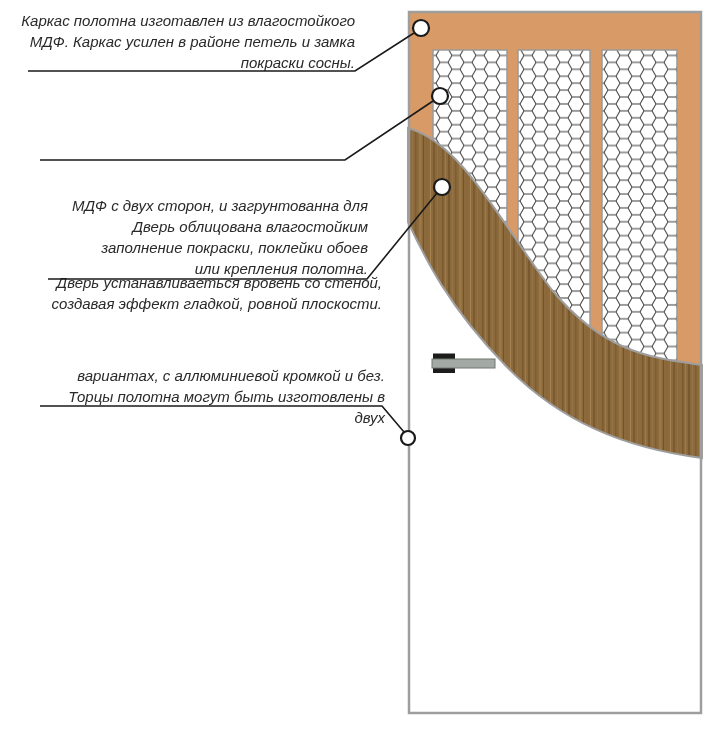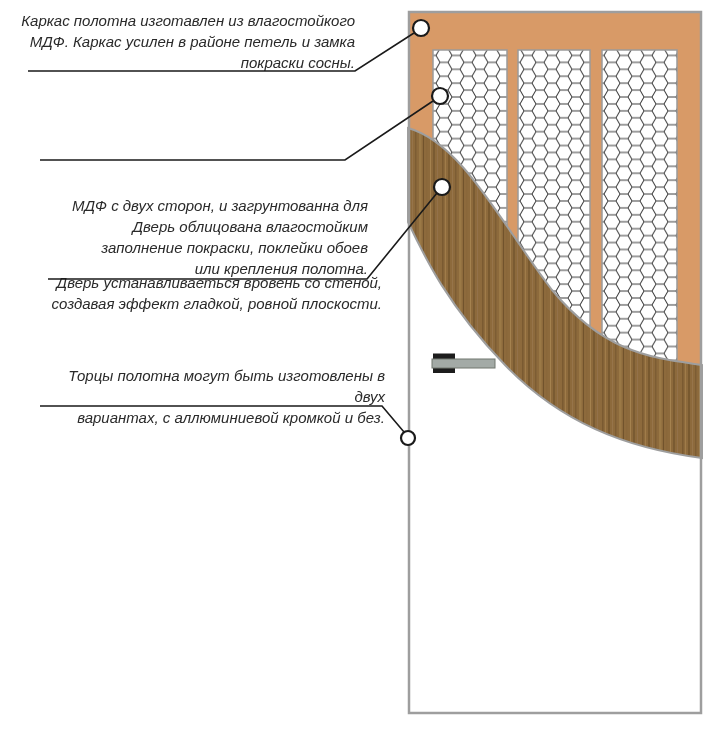--- a/index.html
+++ b/index.html
@@ -37,22 +37,22 @@
     <div>заполнение покраски, поклейки обоев</div>
     <div>или крепления полотна.</div>
   </div>
 
   <div class="annotation a4">
     <div>Дверь устанавливаеться вровень со стеной,</div>
     <div>создавая эффект гладкой, ровной плоскости.</div>
   </div>
 
   <div class="annotation a5">
+    <div>вариантах, с аллюминиевой кромкой и без.</div>
     <div>Торцы полотна могут быть изготовлены в двух</div>
-    <div>вариантах, с аллюминиевой кромкой и без.</div>
   </div>
 
   <svg class="diagram-svg" width="717" height="732" viewBox="0 0 717 732">
     <defs>
 
       <pattern id="honey" width="24" height="13.86" patternUnits="userSpaceOnUse">
         <rect x="-9" y="-8" width="42" height="30" fill="#ffffff"></rect>
         <path d="M-8,6.93 L-4,0 L4,0 L8,6.93 L4,13.86 L-4,13.86 Z
                  M4,0 L8,-6.93 L16,-6.93 L20,0 L16,6.93 L8,6.93 Z
                  M4,13.86 L8,6.93 L16,6.93 L20,13.86 L16,20.78 L8,20.78 Z

